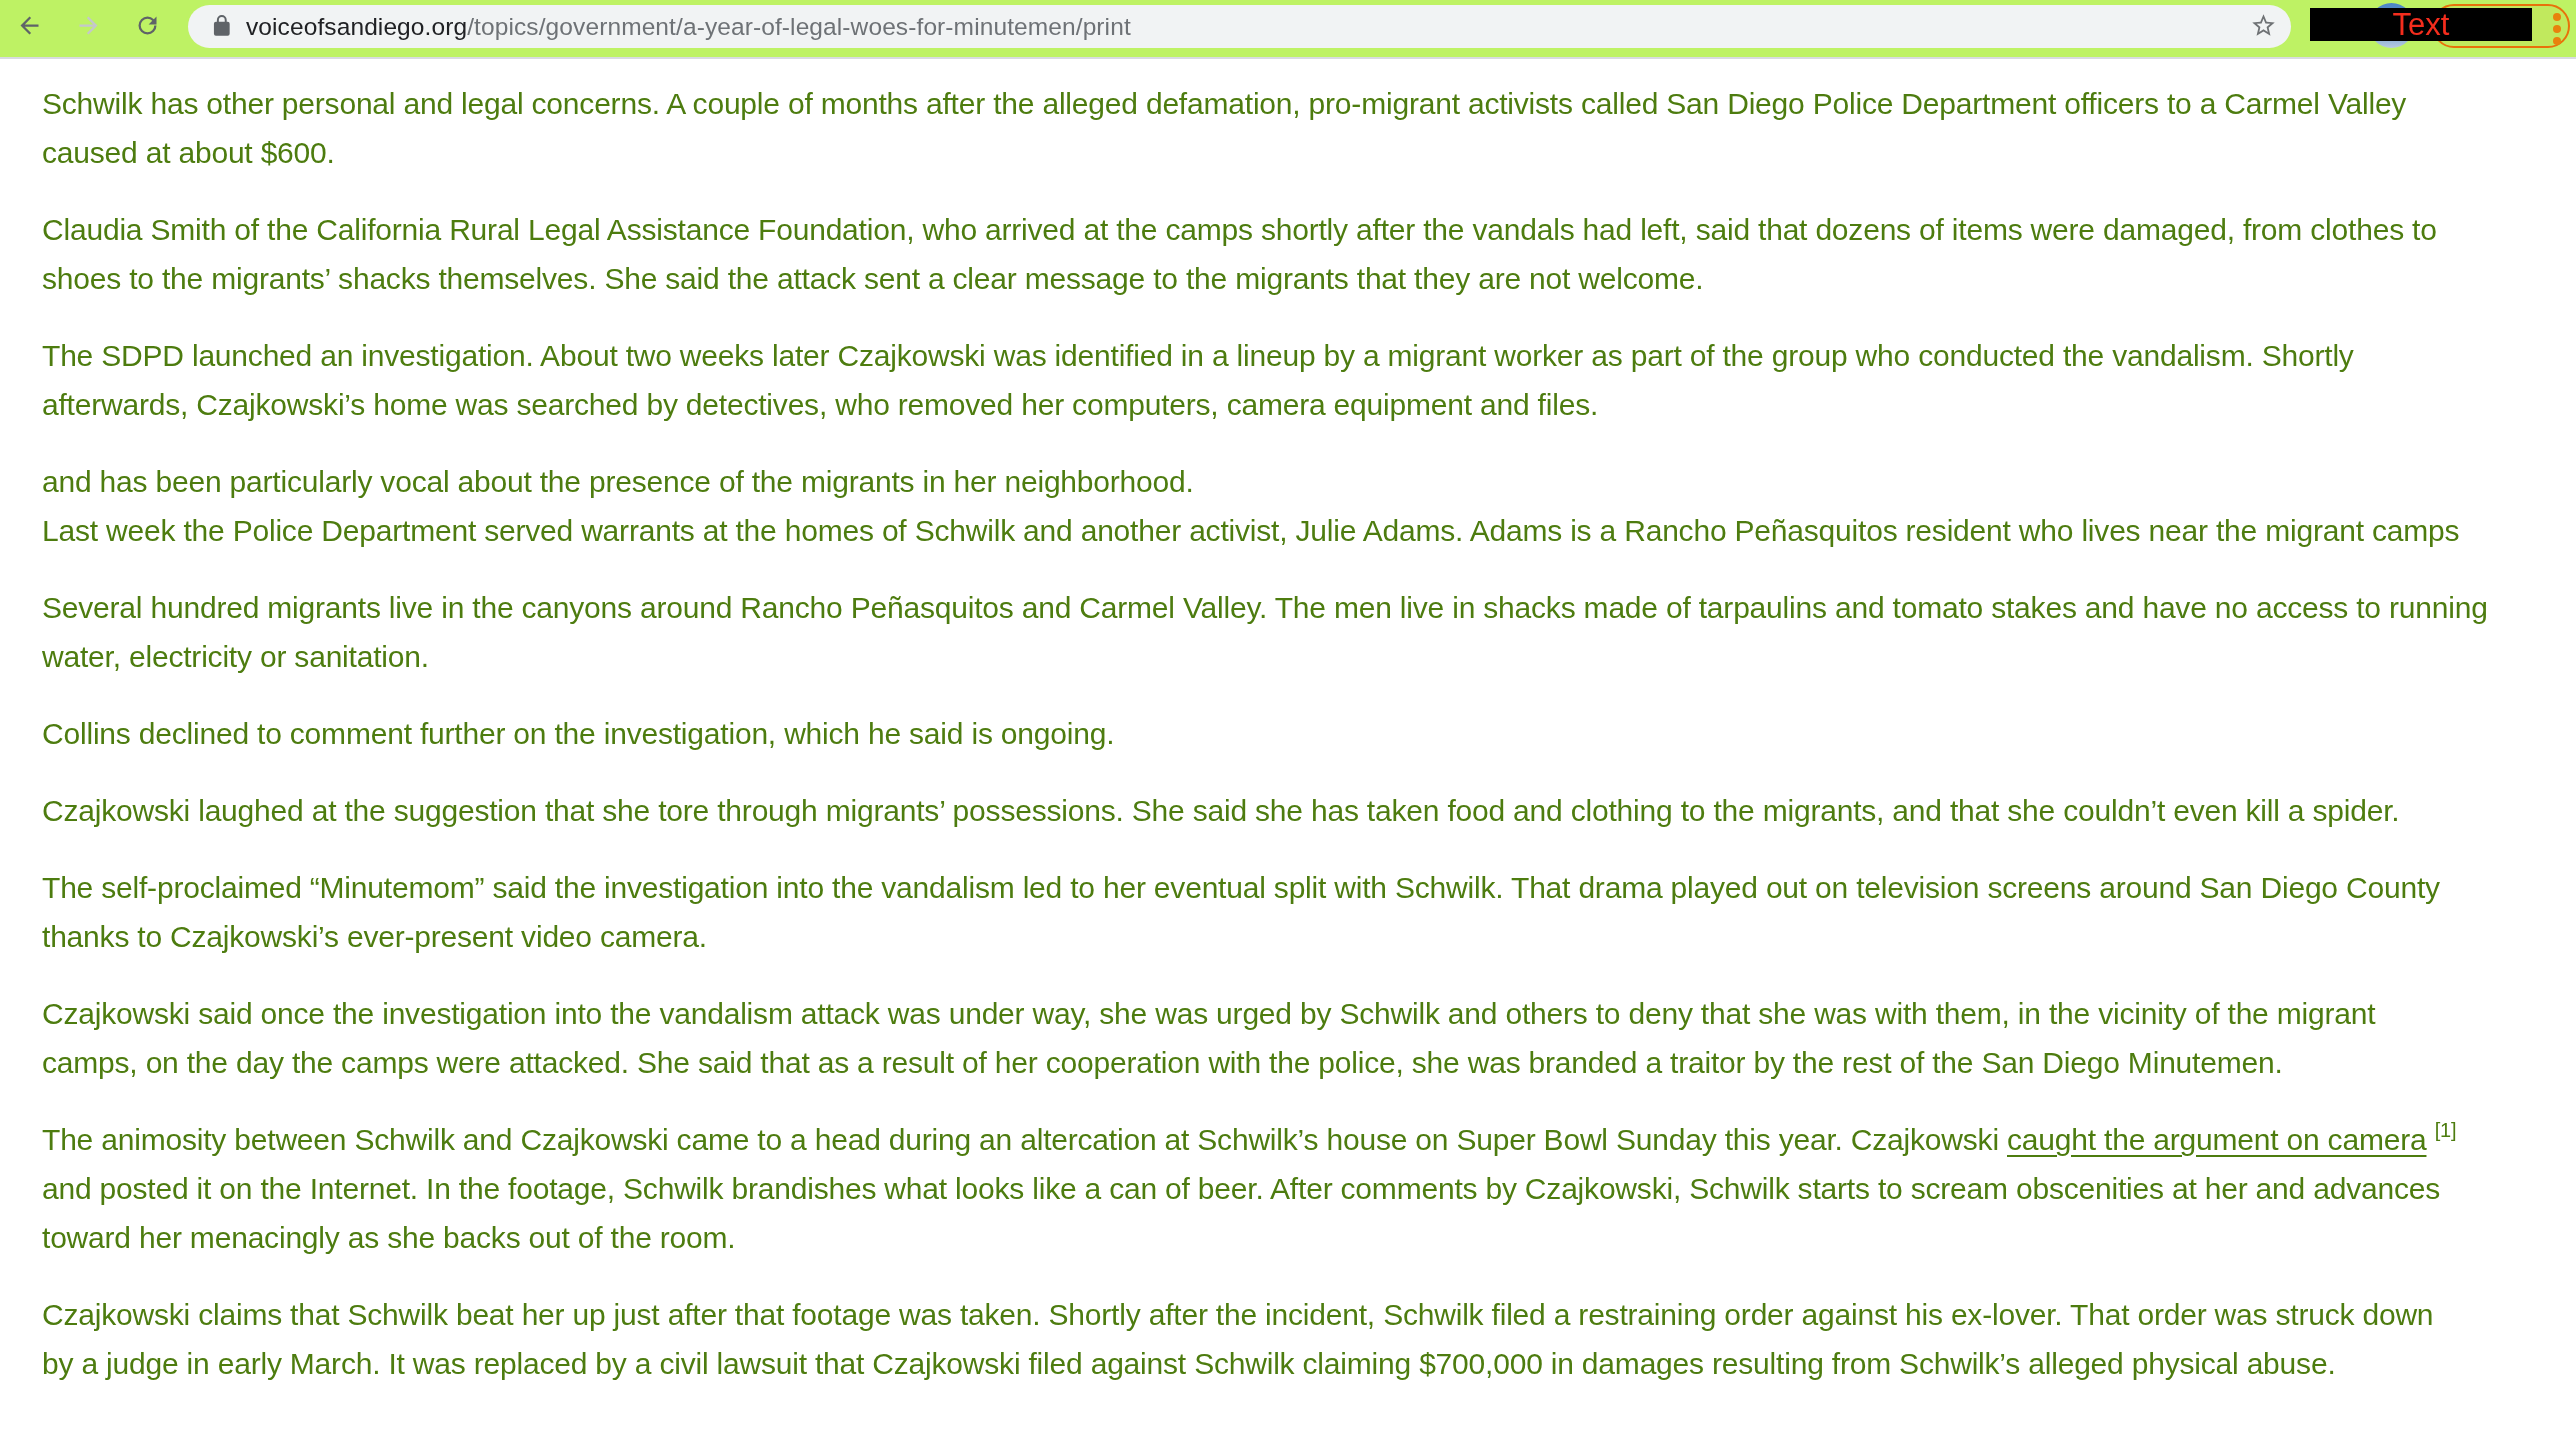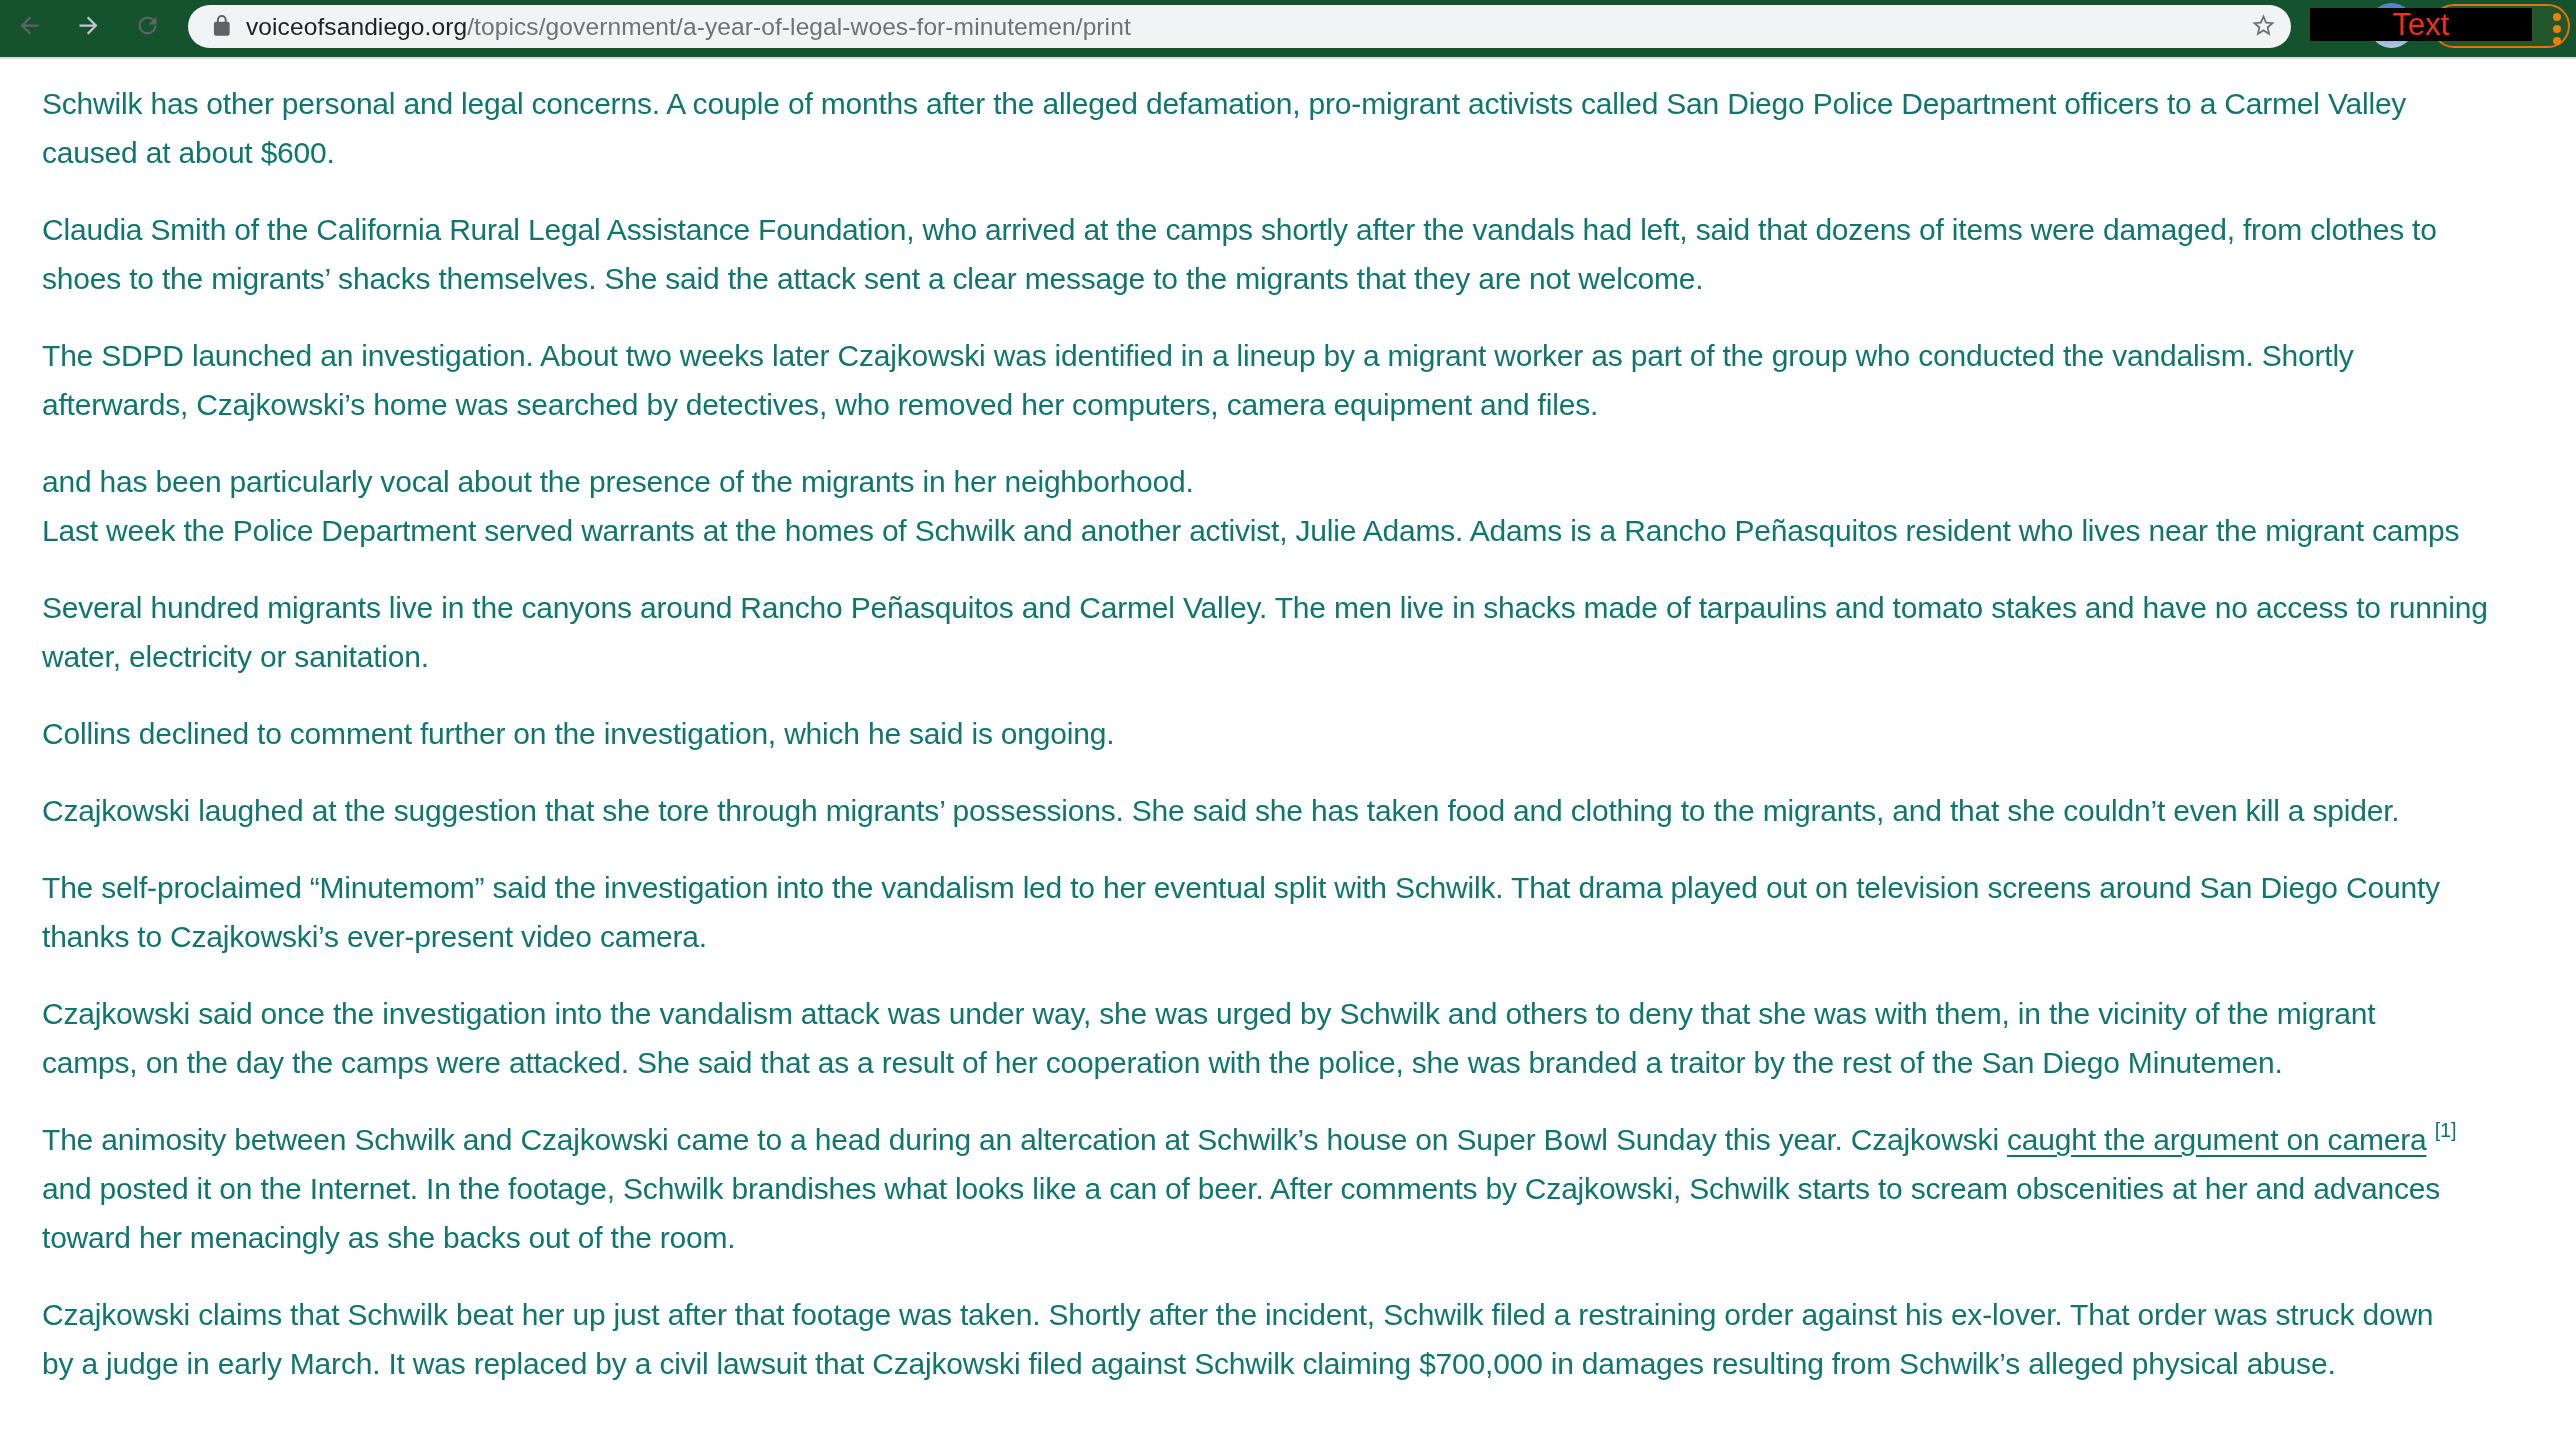--- a/index.html
+++ b/index.html
@@ -6,21 +6,21 @@
   * { box-sizing: border-box; }
   html, body { margin: 0; padding: 0; background: #ffffff; }
   body {
     width: 2576px; height: 1447px; overflow: hidden; position: relative;
     font-family: "Liberation Sans", "DejaVu Sans", sans-serif;
     -webkit-font-smoothing: antialiased;
   }
 
   
   .toolbar {
-    position: relative; width: 2576px; height: 59px; background: #14532d;
+    position: relative; width: 2576px; height: 59px; background: #bef264;
     border-bottom: 2.7px solid #d8dbdf;
   }
   .nav-btn {
     position: absolute; top: 11.8px; width: 27px; height: 27px;
     background: none; border: 0; padding: 0; cursor: pointer;
   }
   .nav-btn svg { display: block; width: 27px; height: 27px; }
   .btn-back    { left: 16.3px; }
   .btn-forward { left: 75px; }
   .btn-reload  { left: 134px; }
@@ -59,21 +59,21 @@
   }
   .kebab {
     position: absolute; left: 2551px; top: 10px; width: 12.7px; height: 38px;
     z-index: 5; background: none; border: 0; padding: 2.7px 0; cursor: pointer;
     display: flex; flex-direction: column; align-items: center; justify-content: space-between;
   }
   .kebab .dot { width: 8.2px; height: 8.2px; border-radius: 50%; background: #e8820c; }
 
   
   .content {
-    padding: 20px 42px 0 42px; color: #0f766e;
+    padding: 20px 42px 0 42px; color: #4d7c0f;
   }
   .para {
     margin: 0 0 28px 0; font-size: 30px; line-height: 49px; letter-spacing: -0.2px;
   }
   .line { display: block; height: 49px; }
   .line-inner {
     display: inline-block; white-space: nowrap; transform-origin: 0 50%;
   }
   .inline-link {
     color: inherit; text-decoration: underline; text-decoration-thickness: 1.8px;

